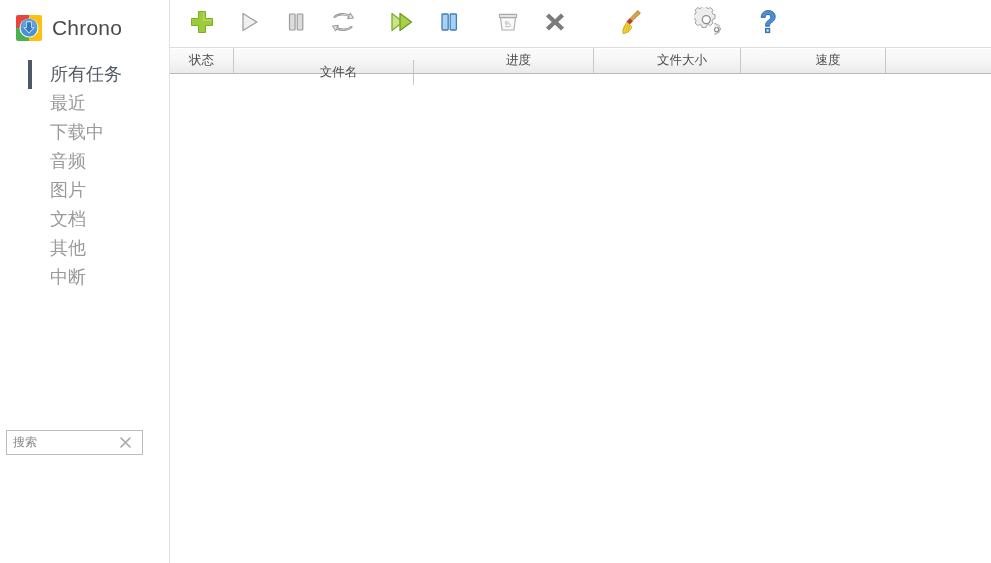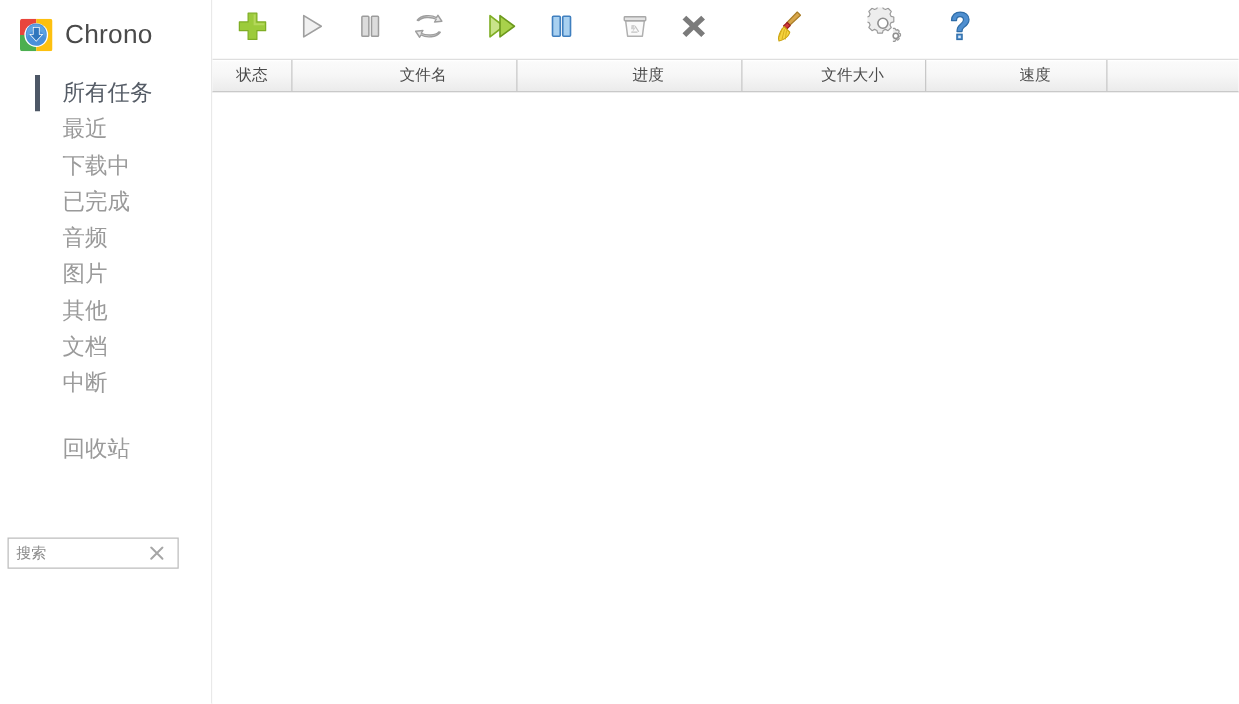--- a/index.html
+++ b/index.html
@@ -228,28 +228,26 @@
           </svg>
         </div>
       </div>
       <div class="brand-title">Chrono</div>
     </div>
 
     <div class="nav">
         <div class="nav-item active"><span>所有任务</span></div>
         <div class="nav-item"><span>最近</span></div>
         <div class="nav-item"><span>下载中</span></div>
-        <div class="nav-item"><span>已完成</span></div>
         <div class="nav-item sub"><span>音频</span></div>
         <div class="nav-item sub"><span>图片</span></div>
+        <div class="nav-item sub"><span>文档</span></div>
         <div class="nav-item sub"><span>其他</span></div>
-        <div class="nav-item sub"><span>文档</span></div>
         <div class="nav-item"><span>中断</span></div>
         <div class="nav-gap"></div>
-        <div class="nav-item"><span>回收站</span></div>
       </div>
 
     <div class="search-wrap">
       <input class="search-input" type="text" placeholder="搜索" style="">
       <span class="search-clear">
         <svg width="11" height="11" viewBox="0 0 11 11">
           <path d="M1 1 L10 10 M10 1 L1 10" stroke="#a6a6a6" stroke-width="1.6" fill="none" stroke-linecap="round"></path>
         </svg>
       </span>
     </div>
@@ -370,21 +368,21 @@
             <rect x="12.5" y="21.4" width="4.2" height="4.2" fill="#4f8fd0" stroke="#2f6da8" stroke-width="1"></rect>
             <rect x="13.6" y="22.5" width="2" height="2" fill="#dbe9f7"></rect>
           </svg>
         </span>
       </div>
 
     </div>
 
     <div class="table-header">
         <div class="th" style="width: 64px; flex: 0 0 64px;">状态</div>
-        <div class="th" style="width: 150px; flex: 0 0 150px;">文件名</div>
+        <div class="th" style="width: 150px; flex: 0 0 150px; margin-top: 12px;">文件名</div>
         <div class="th" style="width: 150px; flex: 0 0 150px;">进度</div>
         <div class="th" style="width: 117px; flex: 0 0 117px;">文件大小</div>
         <div class="th" style="width: 115px; flex: 0 0 115px;">速度</div>
         <div class="th" style="width: 105px; flex: 1 1 auto;"></div>
       </div>
 
     <div class="table-body"></div>
 
   </div>
 </div>

